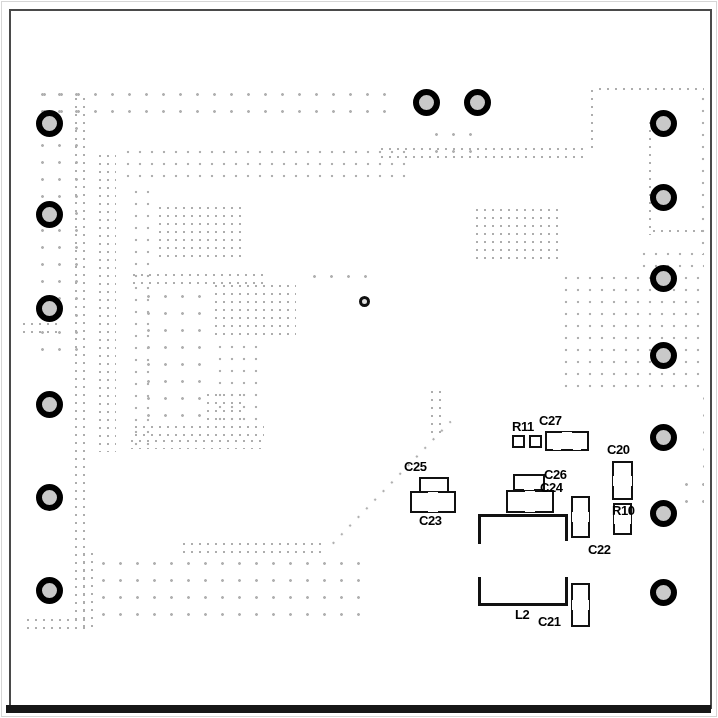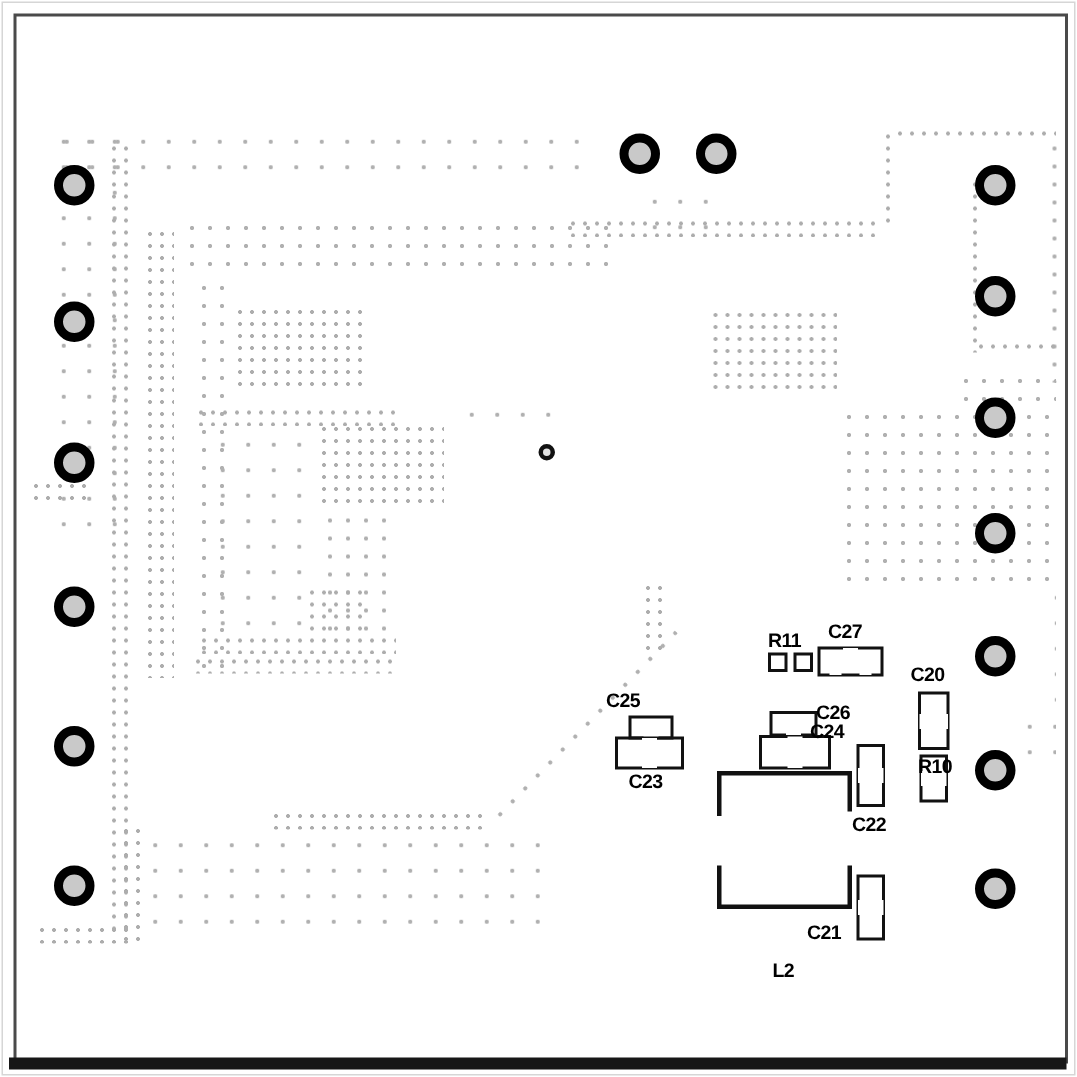--- a/index.html
+++ b/index.html
@@ -105,21 +105,21 @@
     <div class="cmp" style="left:529px;top:435px;width:13px;height:13px;"></div>
     <span class="ref" style="left:512px;top:420px;">R11</span>
   </div>
 
   <div>
     <div class="cmp" style="left:545px;top:431px;width:44px;height:20px;">
       <div class="gap gt"></div>
         <div class="gap gbl"></div>
         <div class="gap gbr"></div>
     </div>
-    <span class="ref" style="left:552px;top:414px;">C27</span>
+    <span class="ref" style="left:539px;top:414px;">C27</span>
   </div>
 
   <div>
     <div class="cmp" style="left:419px;top:477px;width:30px;height:16px;">
       <div class="gap gb"></div>
     </div>
     <span class="ref" style="left:404px;top:460px;">C25</span>
   </div>
 
   <div>
@@ -143,21 +143,21 @@
         <div class="gap gb"></div>
     </div>
     <span class="ref" style="left:540px;top:481px;">C24</span>
   </div>
 
   <div>
     <div class="cmp" style="left:571px;top:496px;width:19px;height:42px;">
       <div class="gap gl"></div>
         <div class="gap gr"></div>
     </div>
-    <span class="ref" style="left:568px;top:543px;text-align:center;">C22</span>
+    <span class="ref" style="left:588px;top:543px;text-align:center;">C22</span>
   </div>
 
   <div>
     <div class="cmp" style="left:612px;top:461px;width:21px;height:39px;">
       <div class="gap gl"></div>
         <div class="gap gr"></div>
     </div>
     <span class="ref" style="left:607px;top:443px;">C20</span>
   </div>
 
@@ -172,21 +172,21 @@
   <div>
     <div class="bar" style="left:478px;top:514px;width:90px;height:3px;"></div>
     <div class="bar" style="left:478px;top:514px;width:3px;height:30px;"></div>
     <div class="bar" style="left:565px;top:514px;width:3px;height:27px;"></div>
   </div>
 
   <div>
     <div class="bar" style="left:478px;top:577px;width:3px;height:29px;"></div>
     <div class="bar" style="left:478px;top:603px;width:90px;height:3px;"></div>
     <div class="bar" style="left:565px;top:577px;width:3px;height:29px;"></div>
-    <span class="ref" style="left:515px;top:608px;margin-top:32px;">L2</span>
+    <span class="ref" style="left:515px;top:608px;">L2</span>
   </div>
 
   <div>
     <div class="cmp" style="left:571px;top:583px;width:19px;height:44px;">
       <div class="gap gl"></div>
         <div class="gap gr"></div>
     </div>
     <span class="ref" style="left:538px;top:615px;">C21</span>
   </div>
 </div>

